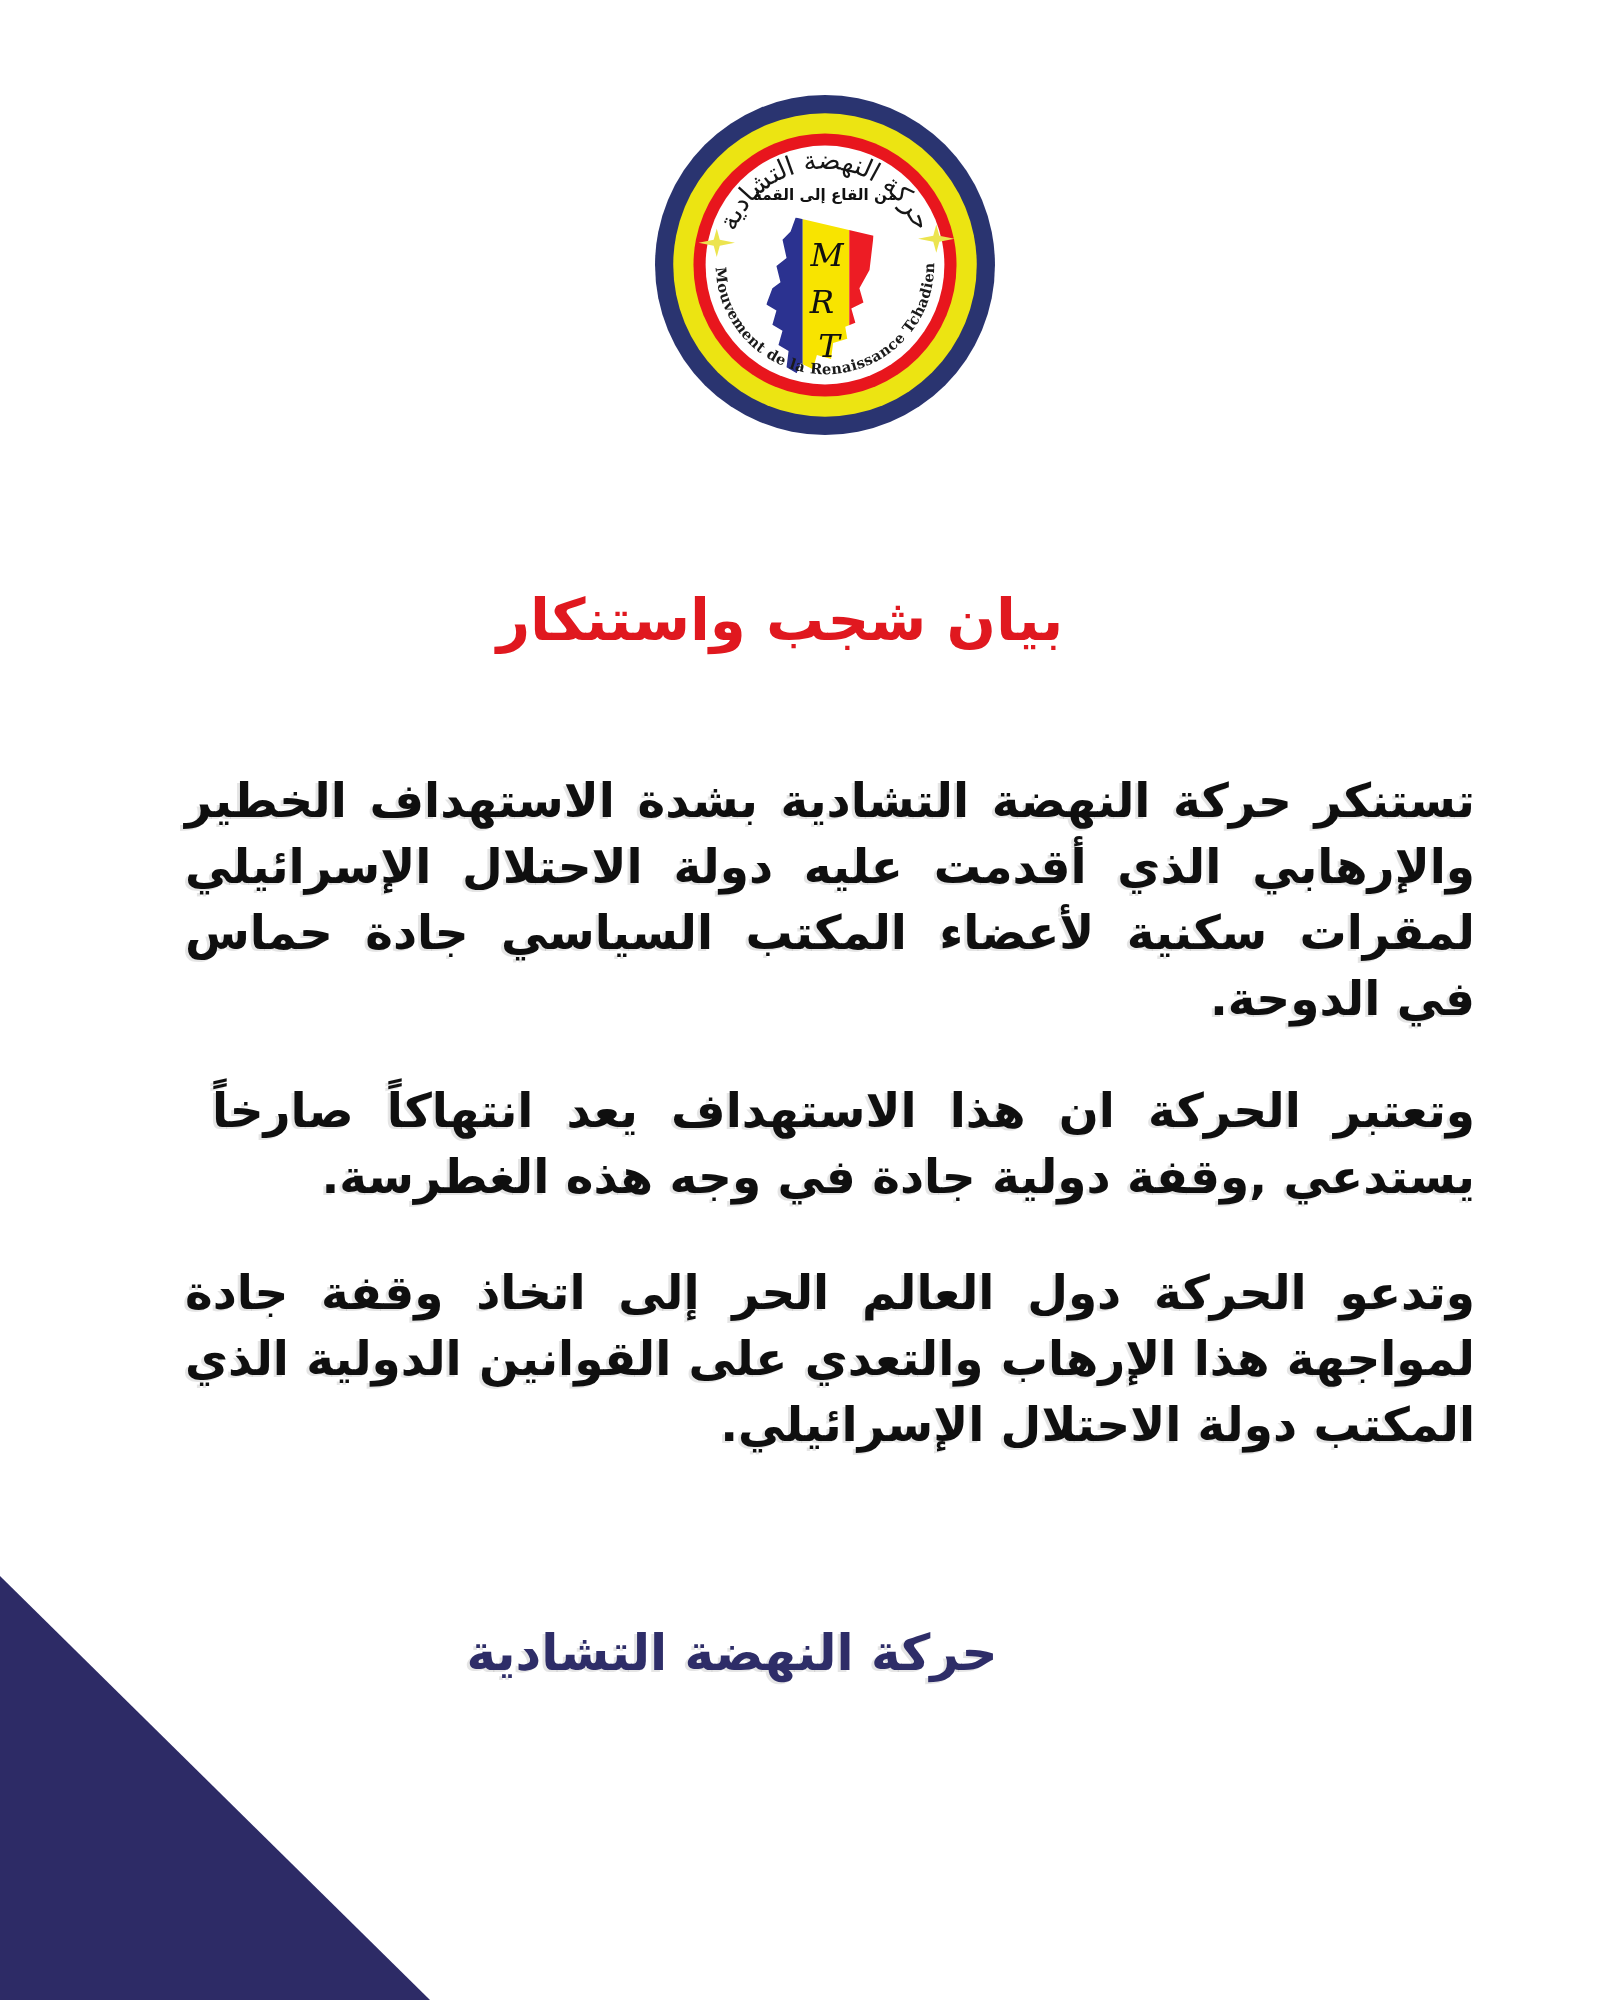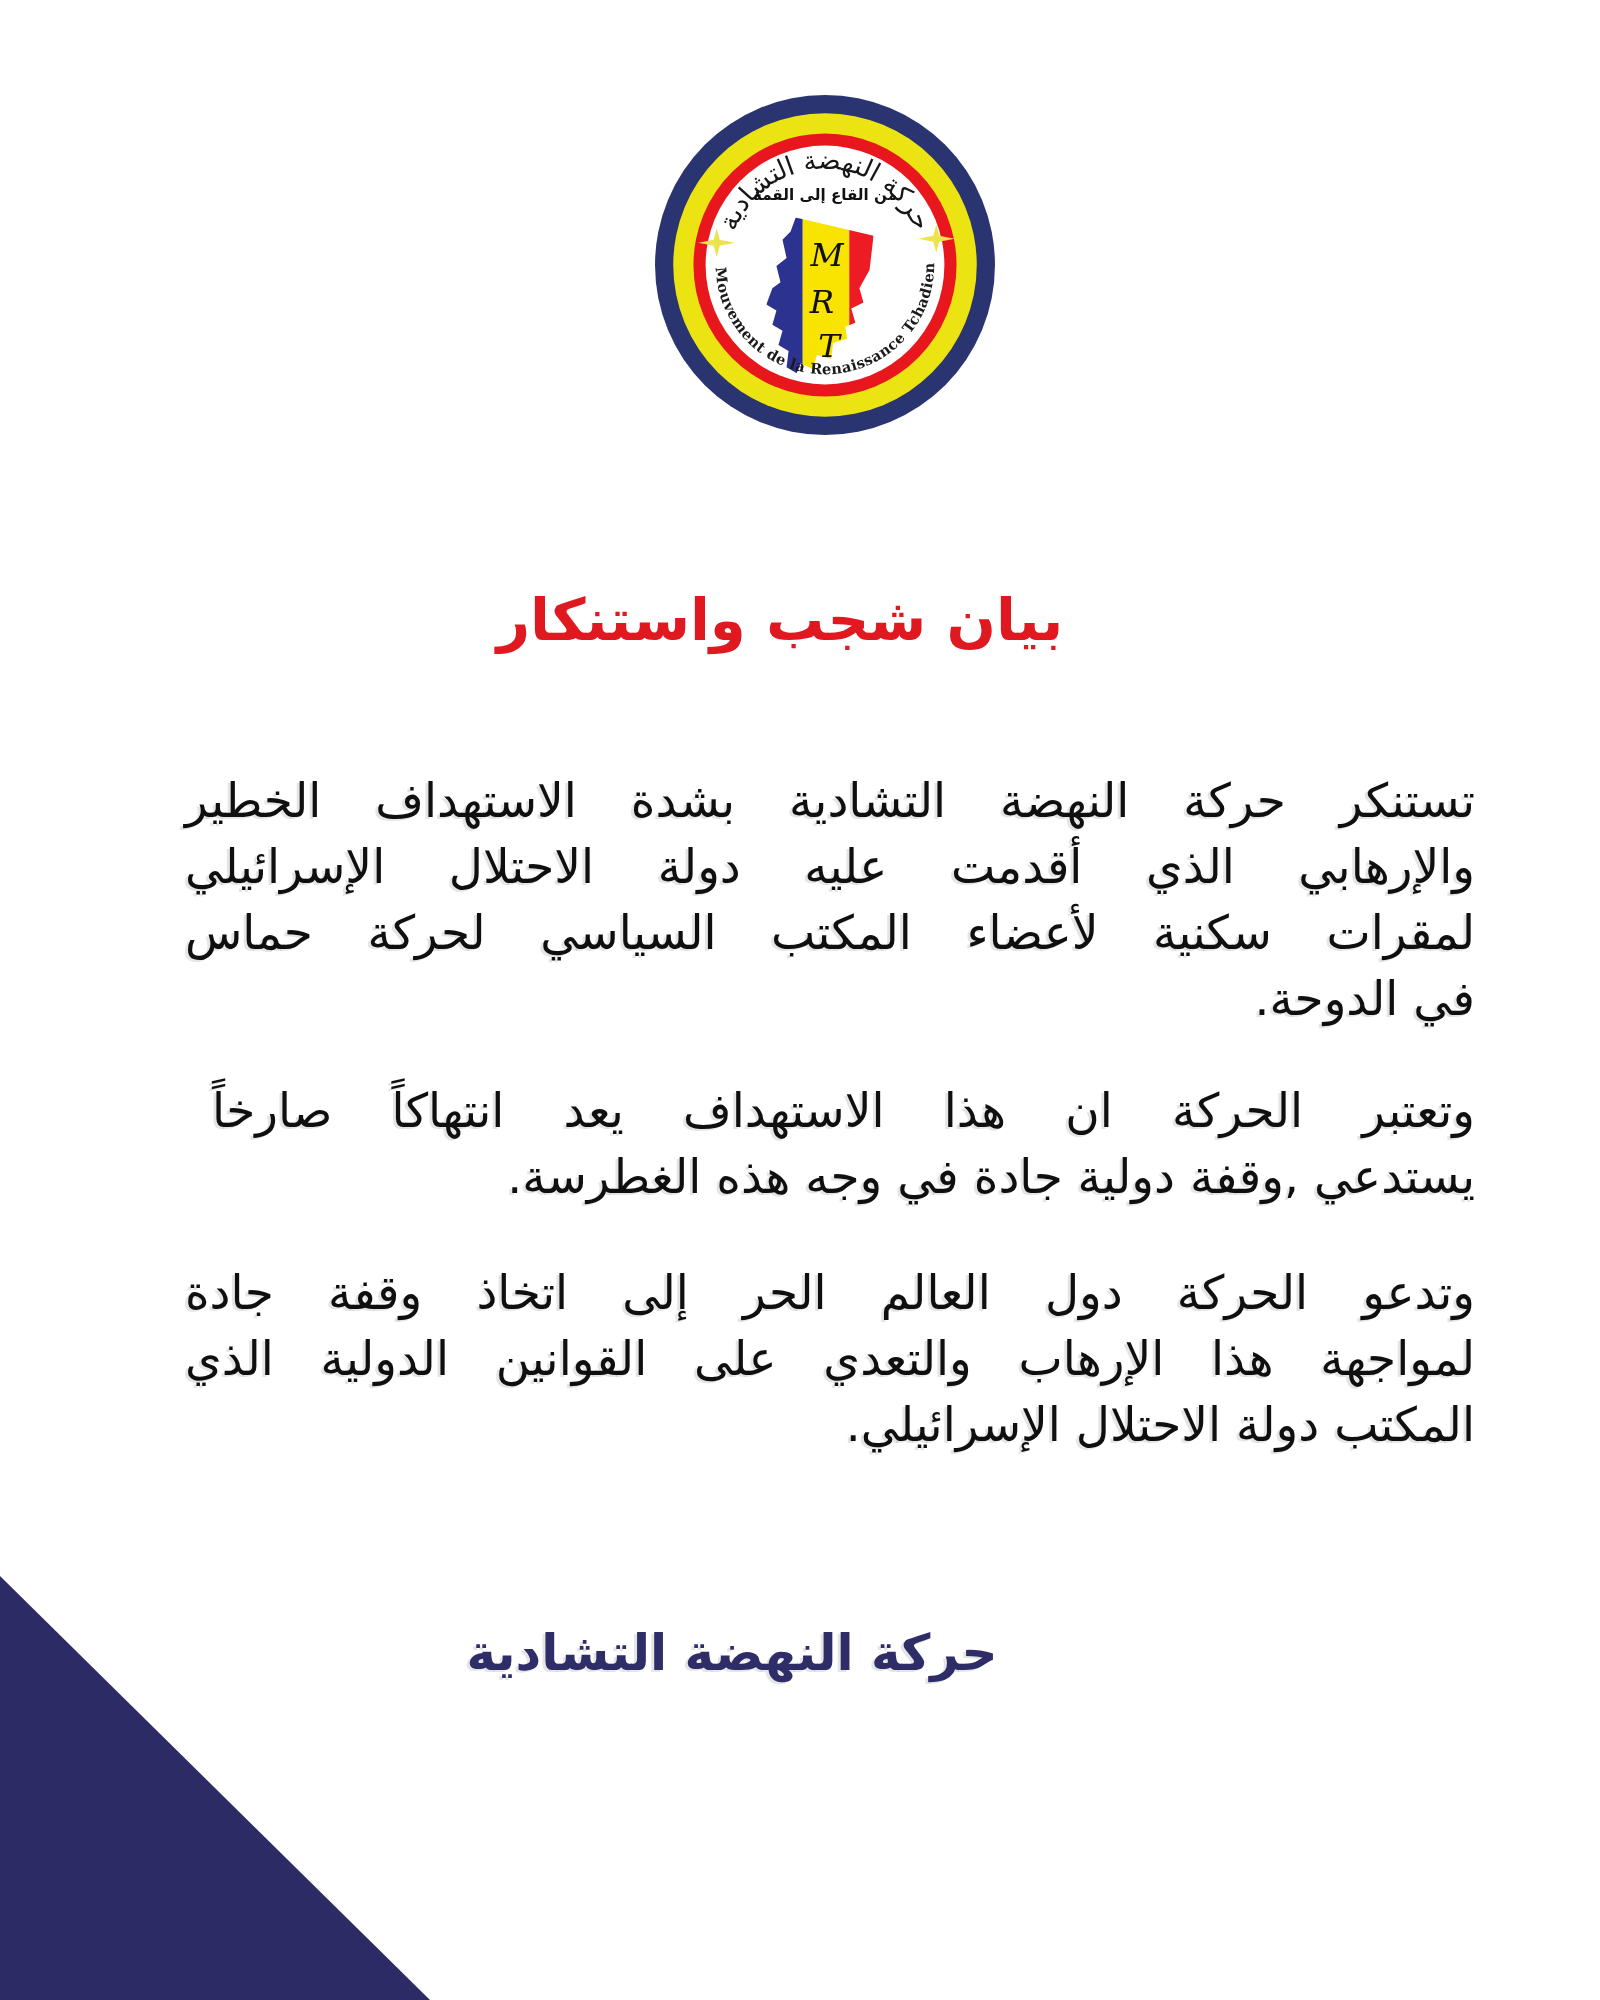--- a/index.html
+++ b/index.html
@@ -9,21 +9,21 @@
   }
   .logo{position:absolute;left:653px;top:93px;}
   .statement-title{
     position:absolute;top:586px;left:0;width:1600px;margin:0;
     text-align:center;transform:translateX(-20px);
     font-size:58px;font-weight:bold;color:#e0181f;
     direction:rtl;
   }
   .body-block{
     position:absolute;top:768px;left:185px;width:1290px;
-    direction:rtl;font-size:47px;font-weight:normal;color:#0f0f0f;
+    direction:rtl;font-size:47px;font-weight:bold;color:#0f0f0f;
     text-shadow:-3px 2px 0 rgba(0,0,0,0.10);
   }
   .para{margin:0 0 46px 0;}
   .para.p3{margin-bottom:0;}
   .para.p2{margin-bottom:50px;margin-left:27px;}
   .line{
     line-height:66px;
     text-align:justify;text-align-last:justify;
   }
   .line.last{text-align-last:right;}
@@ -86,21 +86,21 @@
       <textPath href="#bottomArc" startOffset="50%">Le Mouvement de la Renaissance Tchadienne</textPath>
     </text>
   </svg>
 
   <h1 class="statement-title">بيان شجب واستنكار</h1>
 
   <div class="body-block">
     <div class="para p1">
       <div class="line">تستنكر حركة النهضة التشادية بشدة الاستهداف الخطير</div>
       <div class="line">والإرهابي الذي أقدمت عليه دولة الاحتلال الإسرائيلي</div>
-      <div class="line">لمقرات سكنية لأعضاء المكتب السياسي لحركة حماس</div>
+      <div class="line">لمقرات سكنية لأعضاء المكتب السياسي جادة حماس</div>
       <div class="line last">في الدوحة.</div>
     </div>
     <div class="para p2">
       <div class="line">وتعتبر الحركة ان هذا الاستهداف يعد انتهاكاً صارخاً</div>
       <div class="line last">يستدعي ,وقفة دولية جادة في وجه هذه الغطرسة.</div>
     </div>
     <div class="para p3">
       <div class="line">وتدعو الحركة دول العالم الحر إلى اتخاذ وقفة جادة</div>
       <div class="line">لمواجهة  هذا الإرهاب والتعدي على القوانين الدولية الذي</div>
       <div class="line last">المكتب دولة الاحتلال الإسرائيلي.</div>

